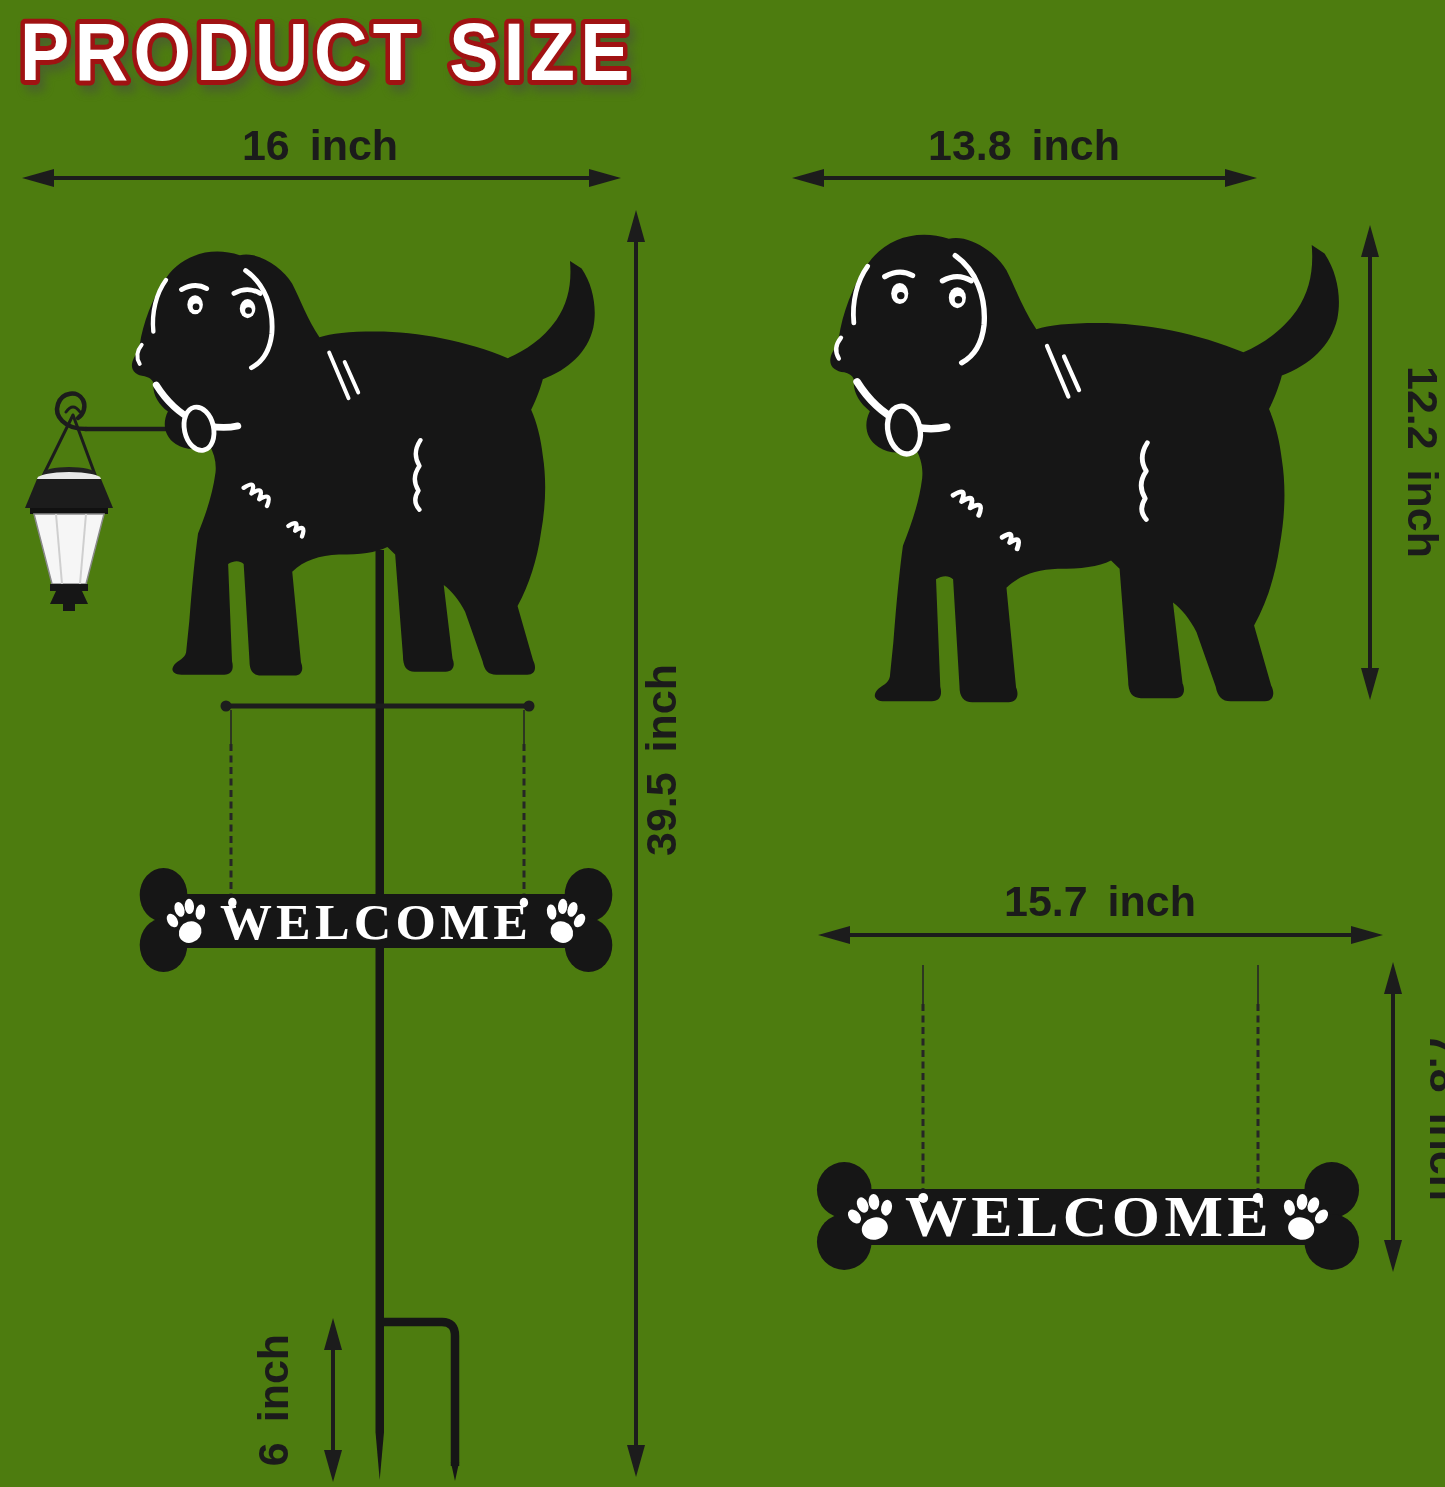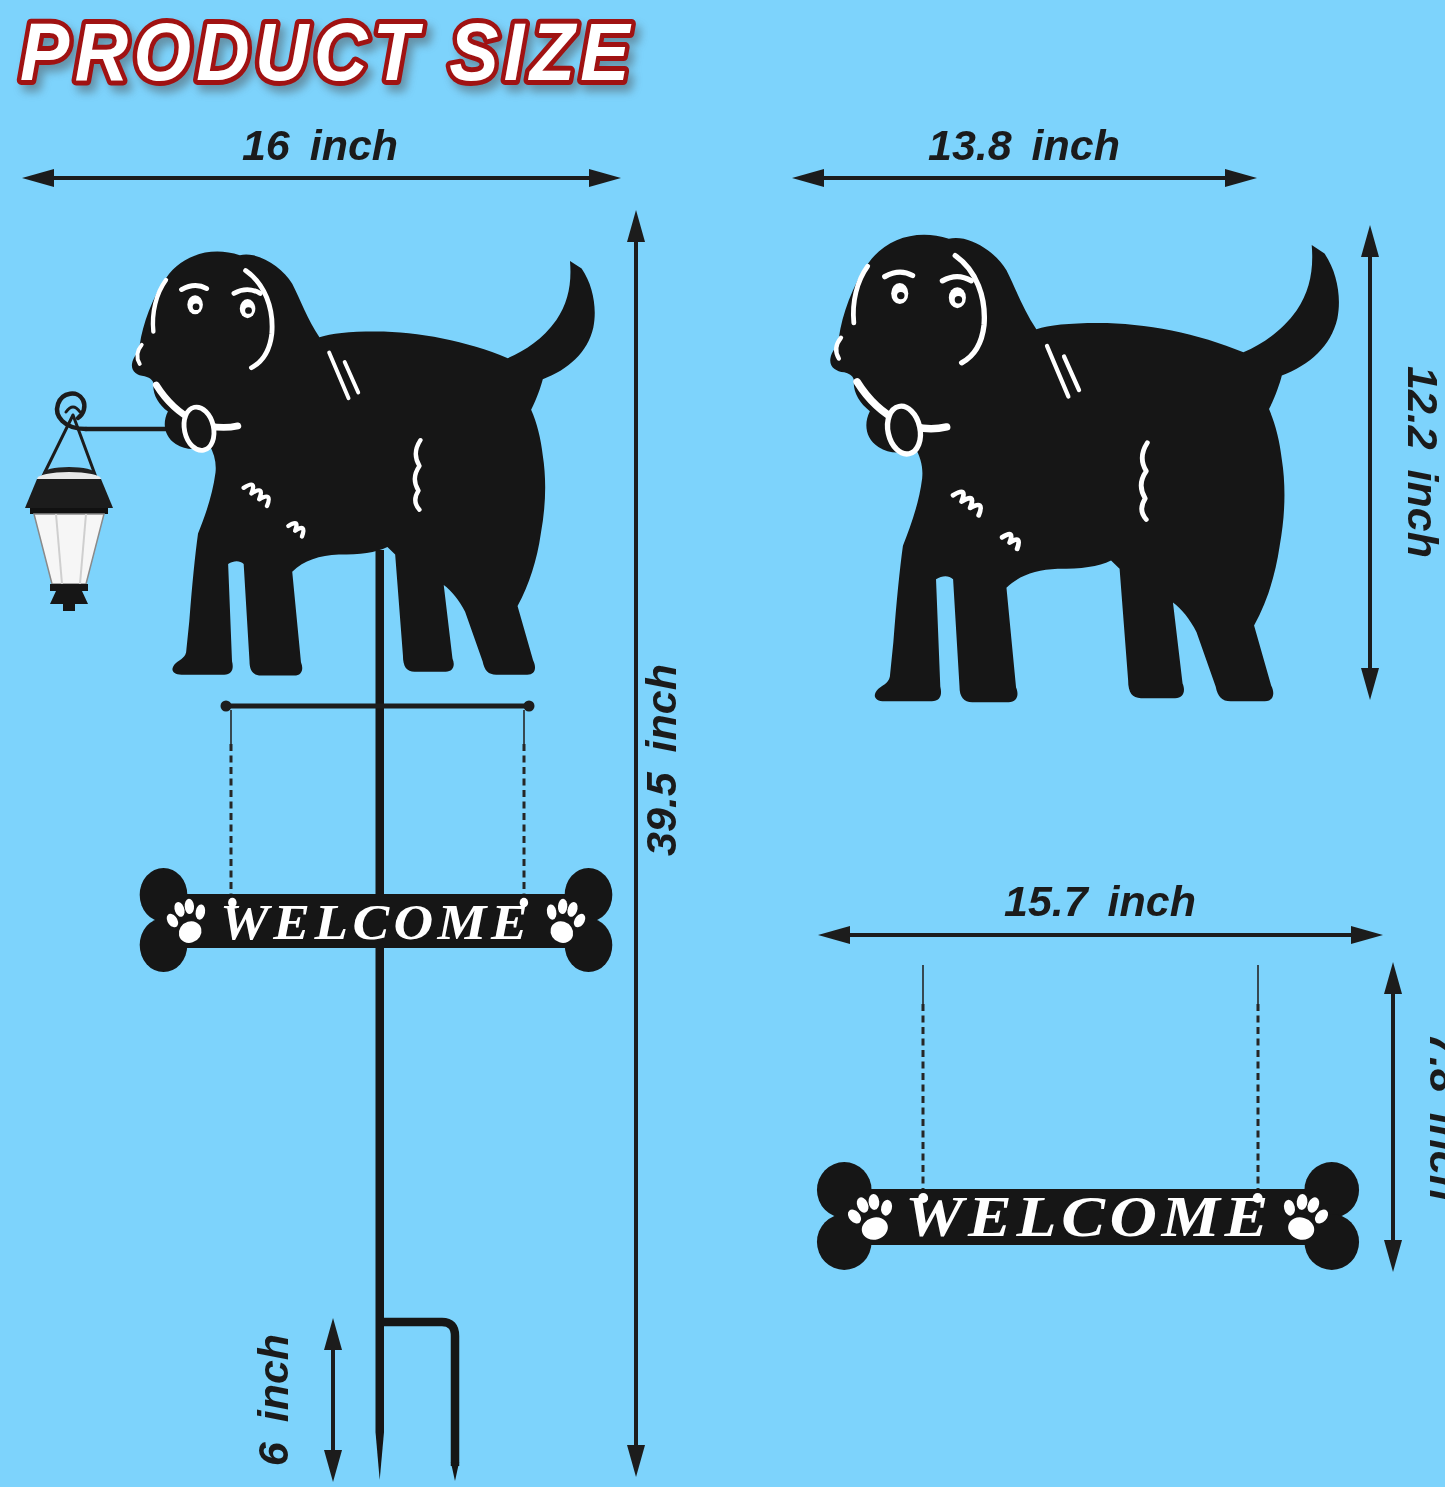--- a/index.html
+++ b/index.html
@@ -1,17 +1,17 @@
 <!DOCTYPE html>
 <html><head>
 <meta charset="utf-8">
 <style>
   html,body{margin:0;padding:0;background:#ffffff;}
-  .stage{position:relative;width:1445px;height:1487px;background:#7dd3fc;overflow:hidden;
-         font-family:"Liberation Sans",sans-serif;font-style:italic;}
+  .stage{position:relative;width:1445px;height:1487px;background:#4d7c0f;overflow:hidden;
+         font-family:"Liberation Sans",sans-serif;}
   .stage svg{position:absolute;left:0;top:0;}
   .title-text{filter:drop-shadow(5px 7px 4px rgba(70,70,70,.45));}
   .dim-line{stroke:#1c1c1c;stroke-width:4;}
   .dim-head{fill:#1c1c1c;}
   .dim-label{font-family:"Liberation Sans",sans-serif;font-weight:bold;font-size:43px;
              fill:#1b1b1b;}
   .chain{stroke:#262626;stroke-width:3;stroke-dasharray:7 4.5;}
   .chain-rod{stroke:#262626;stroke-width:1.6;}
   .detail{stroke:#ffffff;fill:none;stroke-linecap:round;stroke-linejoin:round;}
   .welcome-text{font-family:"Liberation Serif",serif;font-weight:bold;fill:#ffffff;}

